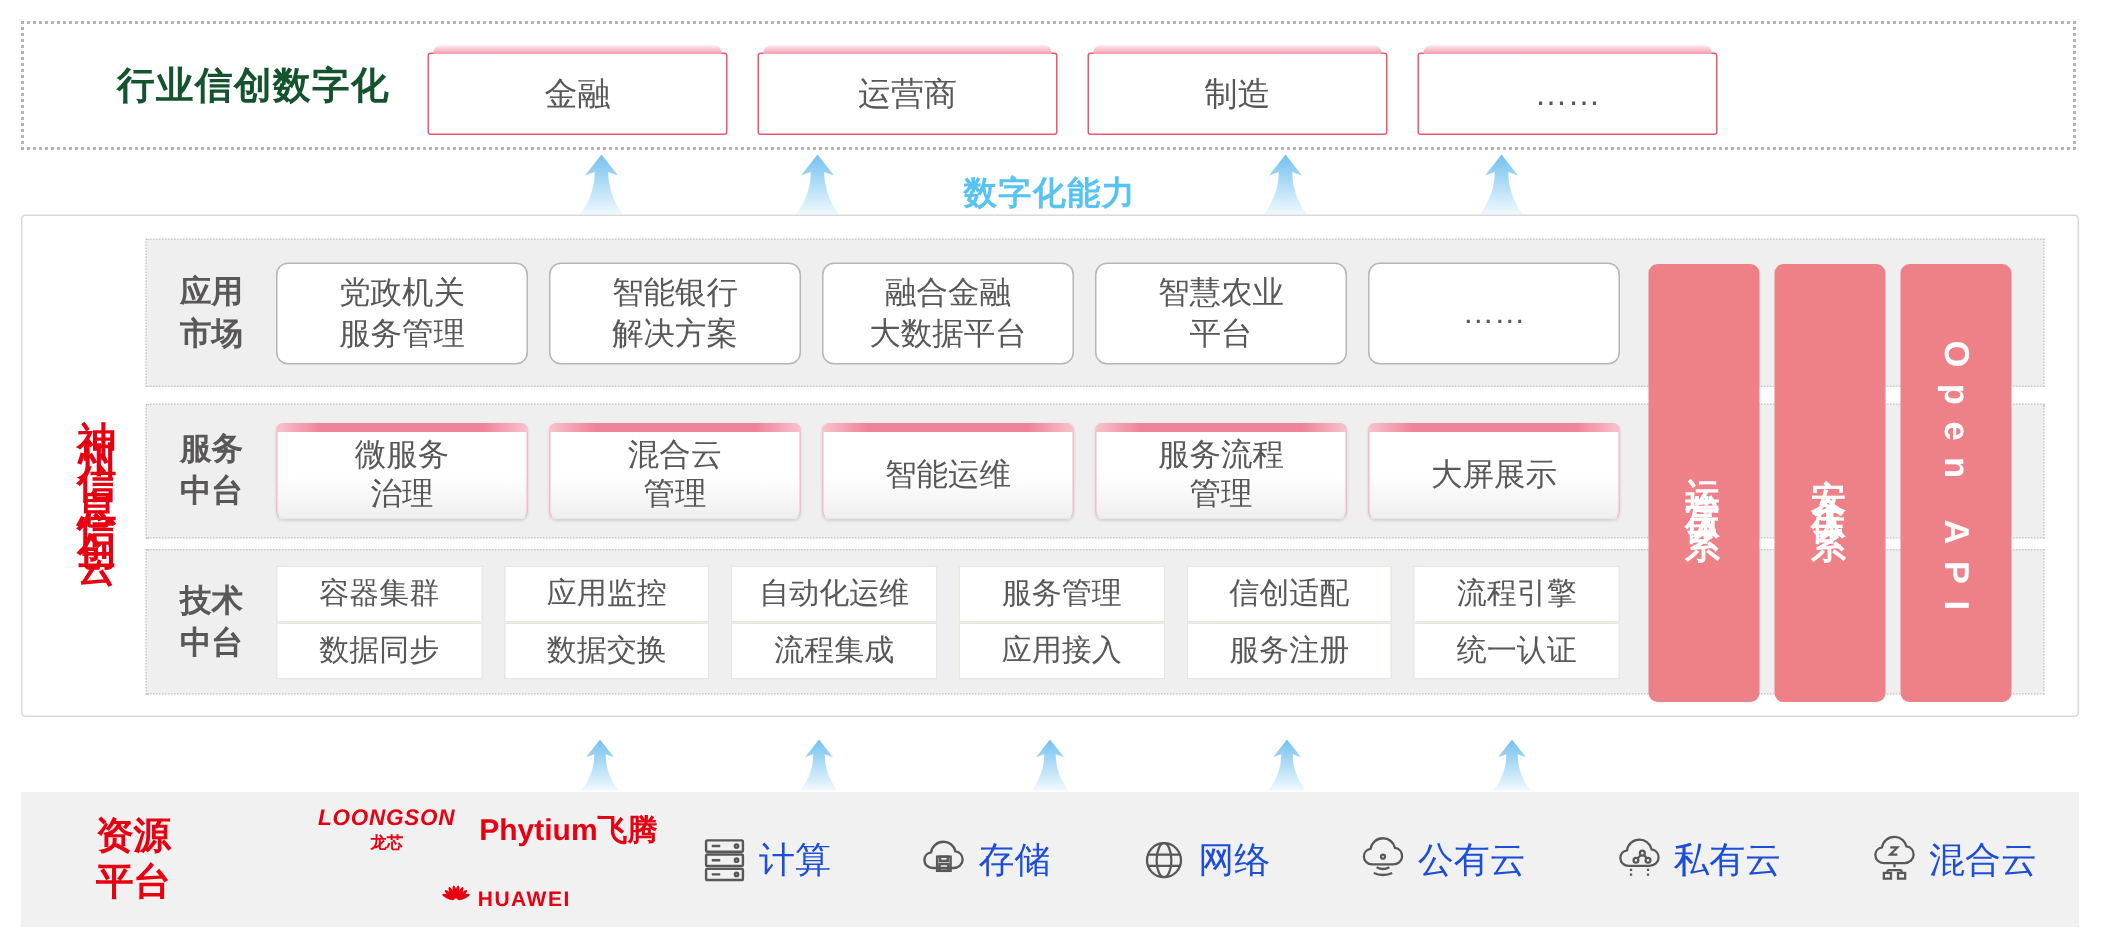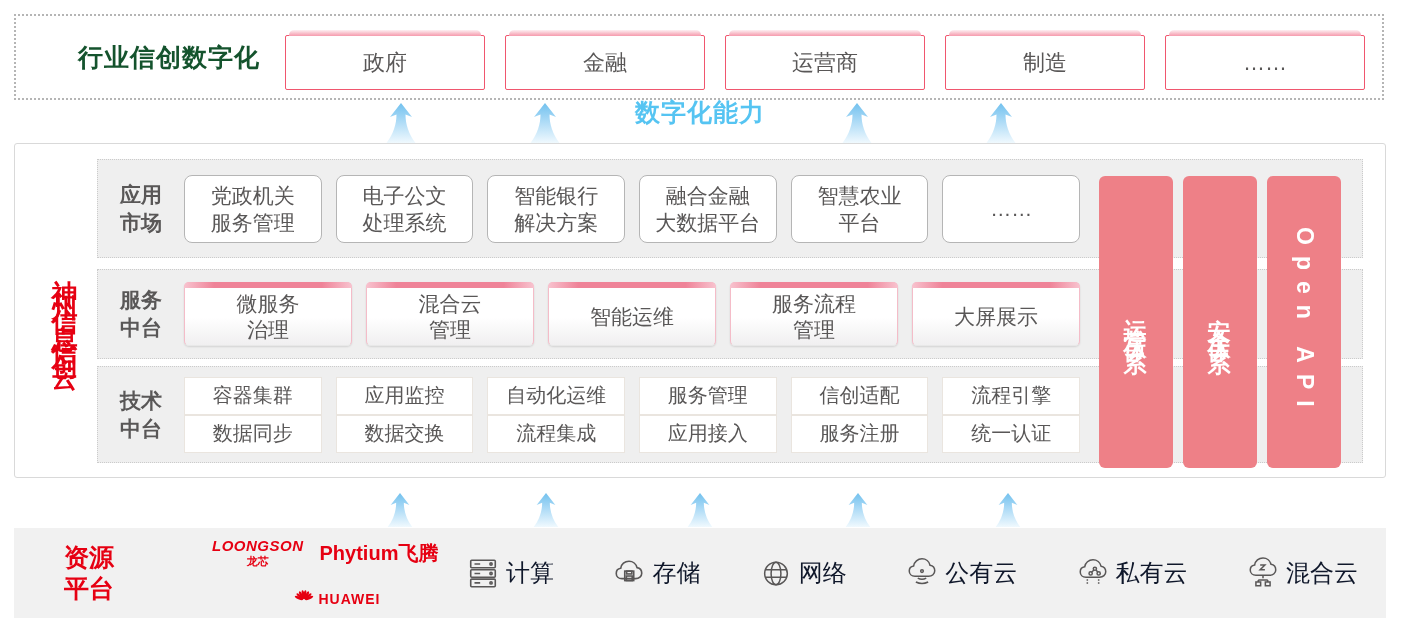--- a/index.html
+++ b/index.html
@@ -15,22 +15,22 @@
     font-size:25px; font-weight:bold; color:#14532d; letter-spacing:1px; }
   .industries { left:269px; top:19px; display:flex; gap:20px; }
   .ind-box { position:relative; width:200px; height:55px; background:#fff;
     border:1px solid #f0566e; border-radius:2px; display:flex; align-items:center;
     justify-content:center; font-size:22px; color:#595757; }
   .ind-box::before { content:""; position:absolute; top:-6px; left:3px; right:3px;
     height:6px; border-radius:5px 5px 0 0;
     background:linear-gradient(180deg,#fdeff2 0%,#f6a2b3 90%); }
 
   
-  .cap-label { left:700px; top:96px; transform:translateX(-50%);
-    font-size:25px; font-weight:bold; color:#55c4f2; letter-spacing:1px; }
+  .cap-label { left:700px; top:114px; transform:translateX(-50%);
+    font-size:22px; font-weight:bold; color:#55c4f2; letter-spacing:1px; }
   .arrow { width:36px; }
   .arrow svg { display:block; width:100%; height:100%; }
 
   
   .platform-box { left:14px; top:143px; width:1372px; height:335px;
     background:#fff; border:1px solid #d9d9d9; border-radius:3px; }
   .v-title { left:28px; top:50%; transform:translateY(-50%);
     writing-mode:vertical-lr; text-orientation:upright;
     font-size:26px; font-weight:bold; color:#e60012; letter-spacing:15px; line-height:44px; }
   .band { left:82px; width:1266px; background:#efefef; border:1px dotted #cbcbcb; }
@@ -75,39 +75,38 @@
   .loongson { display:flex; flex-direction:column; align-items:center; color:#e60012; }
   .loongson .big { font-size:15px; font-weight:bold; font-style:italic; letter-spacing:.5px; }
   .loongson .small { font-size:11px; font-weight:bold; }
   .phytium { font-size:20px; font-weight:bold; color:#e60012; padding-top:3px; }
   .huawei { display:flex; gap:5px; align-items:center; justify-content:center;
     color:#e60012; font-size:14px; font-weight:bold; letter-spacing:1px; }
   .res-items { left:452px; right:28px; top:0; height:100%;
     display:flex; align-items:center; justify-content:space-between; }
   .res-item { display:flex; align-items:center; gap:6px; }
   .res-item svg { display:block; }
-  .res-item .lbl { font-size:24px; color:#0f172a; }
+  .res-item .lbl { font-size:24px; color:#1d4ed8; }
 </style>
 </head>
 <body>
 
 <svg width="0" height="0" style="position:absolute">
   <defs>
     <linearGradient id="arrowGrad" x1="0" y1="0" x2="0" y2="1">
       <stop offset="0" stop-color="#72c1ee"></stop>
       <stop offset="0.45" stop-color="#abdaf6"></stop>
       <stop offset="1" stop-color="#f0f9fe"></stop>
     </linearGradient>
   </defs>
 </svg>
 
 <div class="abs top-banner">
   <div class="abs top-title">行业信创数字化</div>
   <div class="abs industries">
-    <div class="ind-box">政府</div>
     <div class="ind-box">金融</div>
     <div class="ind-box">运营商</div>
     <div class="ind-box">制造</div>
     <div class="ind-box">……</div>
   </div>
 </div>
 
 <div class="abs arrow" style="left:383px; top:103px; height:40px">
     <svg viewBox="0 0 36 40">
       <path d="M18 0 L29 14 L22.5 11.6 C22.5 21 25.5 31 32.5 40 L3.5 40 C10.5 31 13.5 21 13.5 11.6 L7 14 Z" fill="url(#arrowGrad)"></path>
@@ -132,22 +131,20 @@
 
 <div class="abs platform-box">
   <div class="abs v-title">神州信息信创云</div>
 
   <div class="abs band band-1">
     <div class="band-label pre">应用
 市场</div>
     <div class="band-items">
       <div class="app-box pre">党政机关
 服务管理</div>
-      <div class="app-box pre">电子公文
-处理系统</div>
       <div class="app-box pre">智能银行
 解决方案</div>
       <div class="app-box pre">融合金融
 大数据平台</div>
       <div class="app-box pre">智慧农业
 平台</div>
       <div class="app-box pre">……</div>
     </div>
   </div>
 

